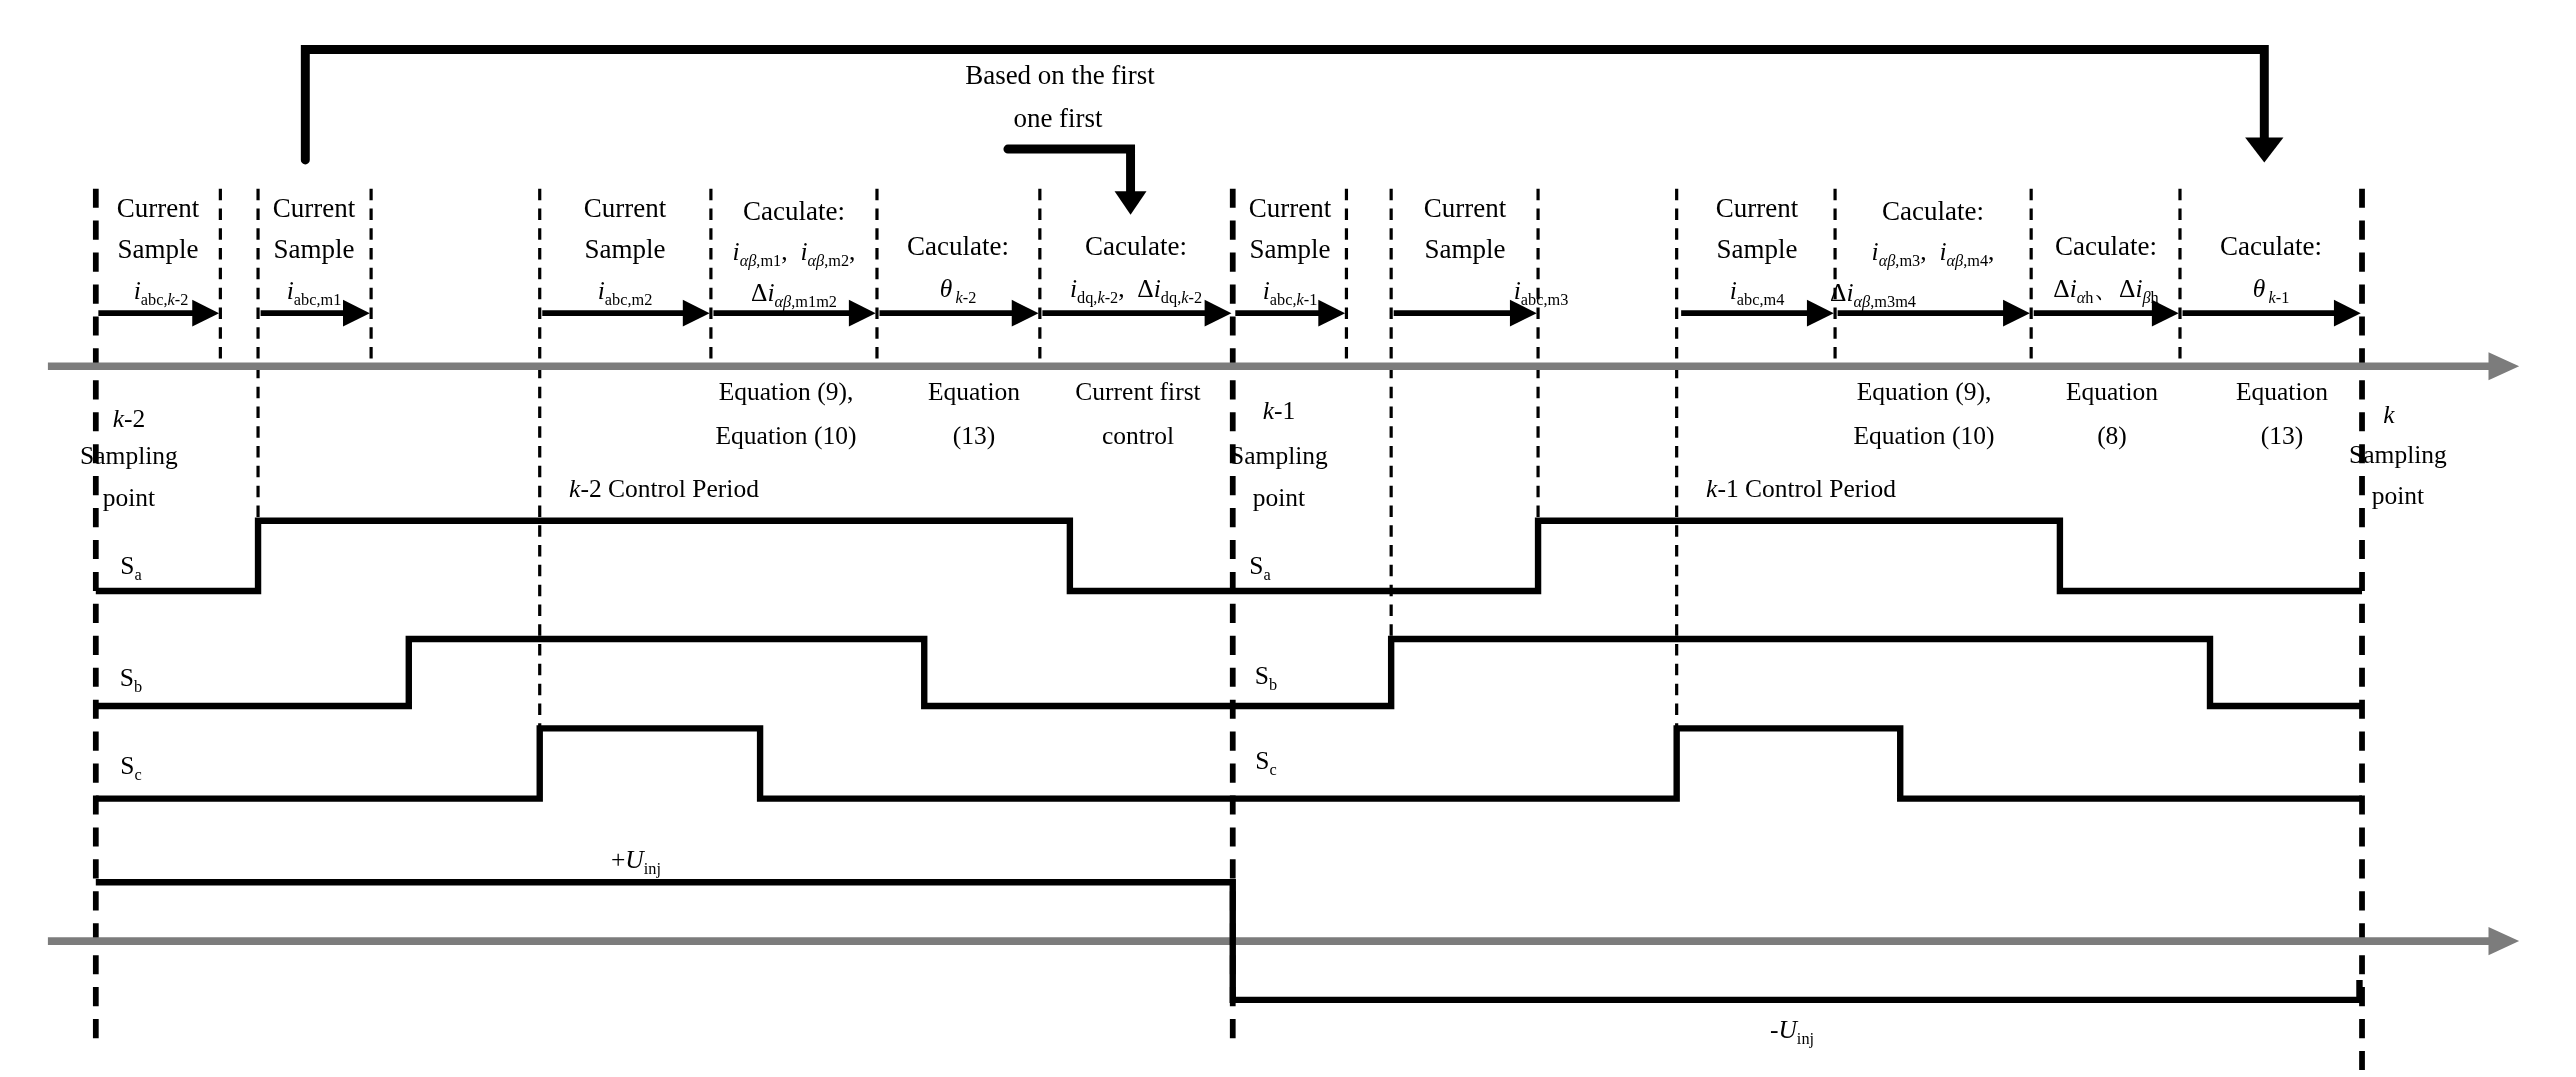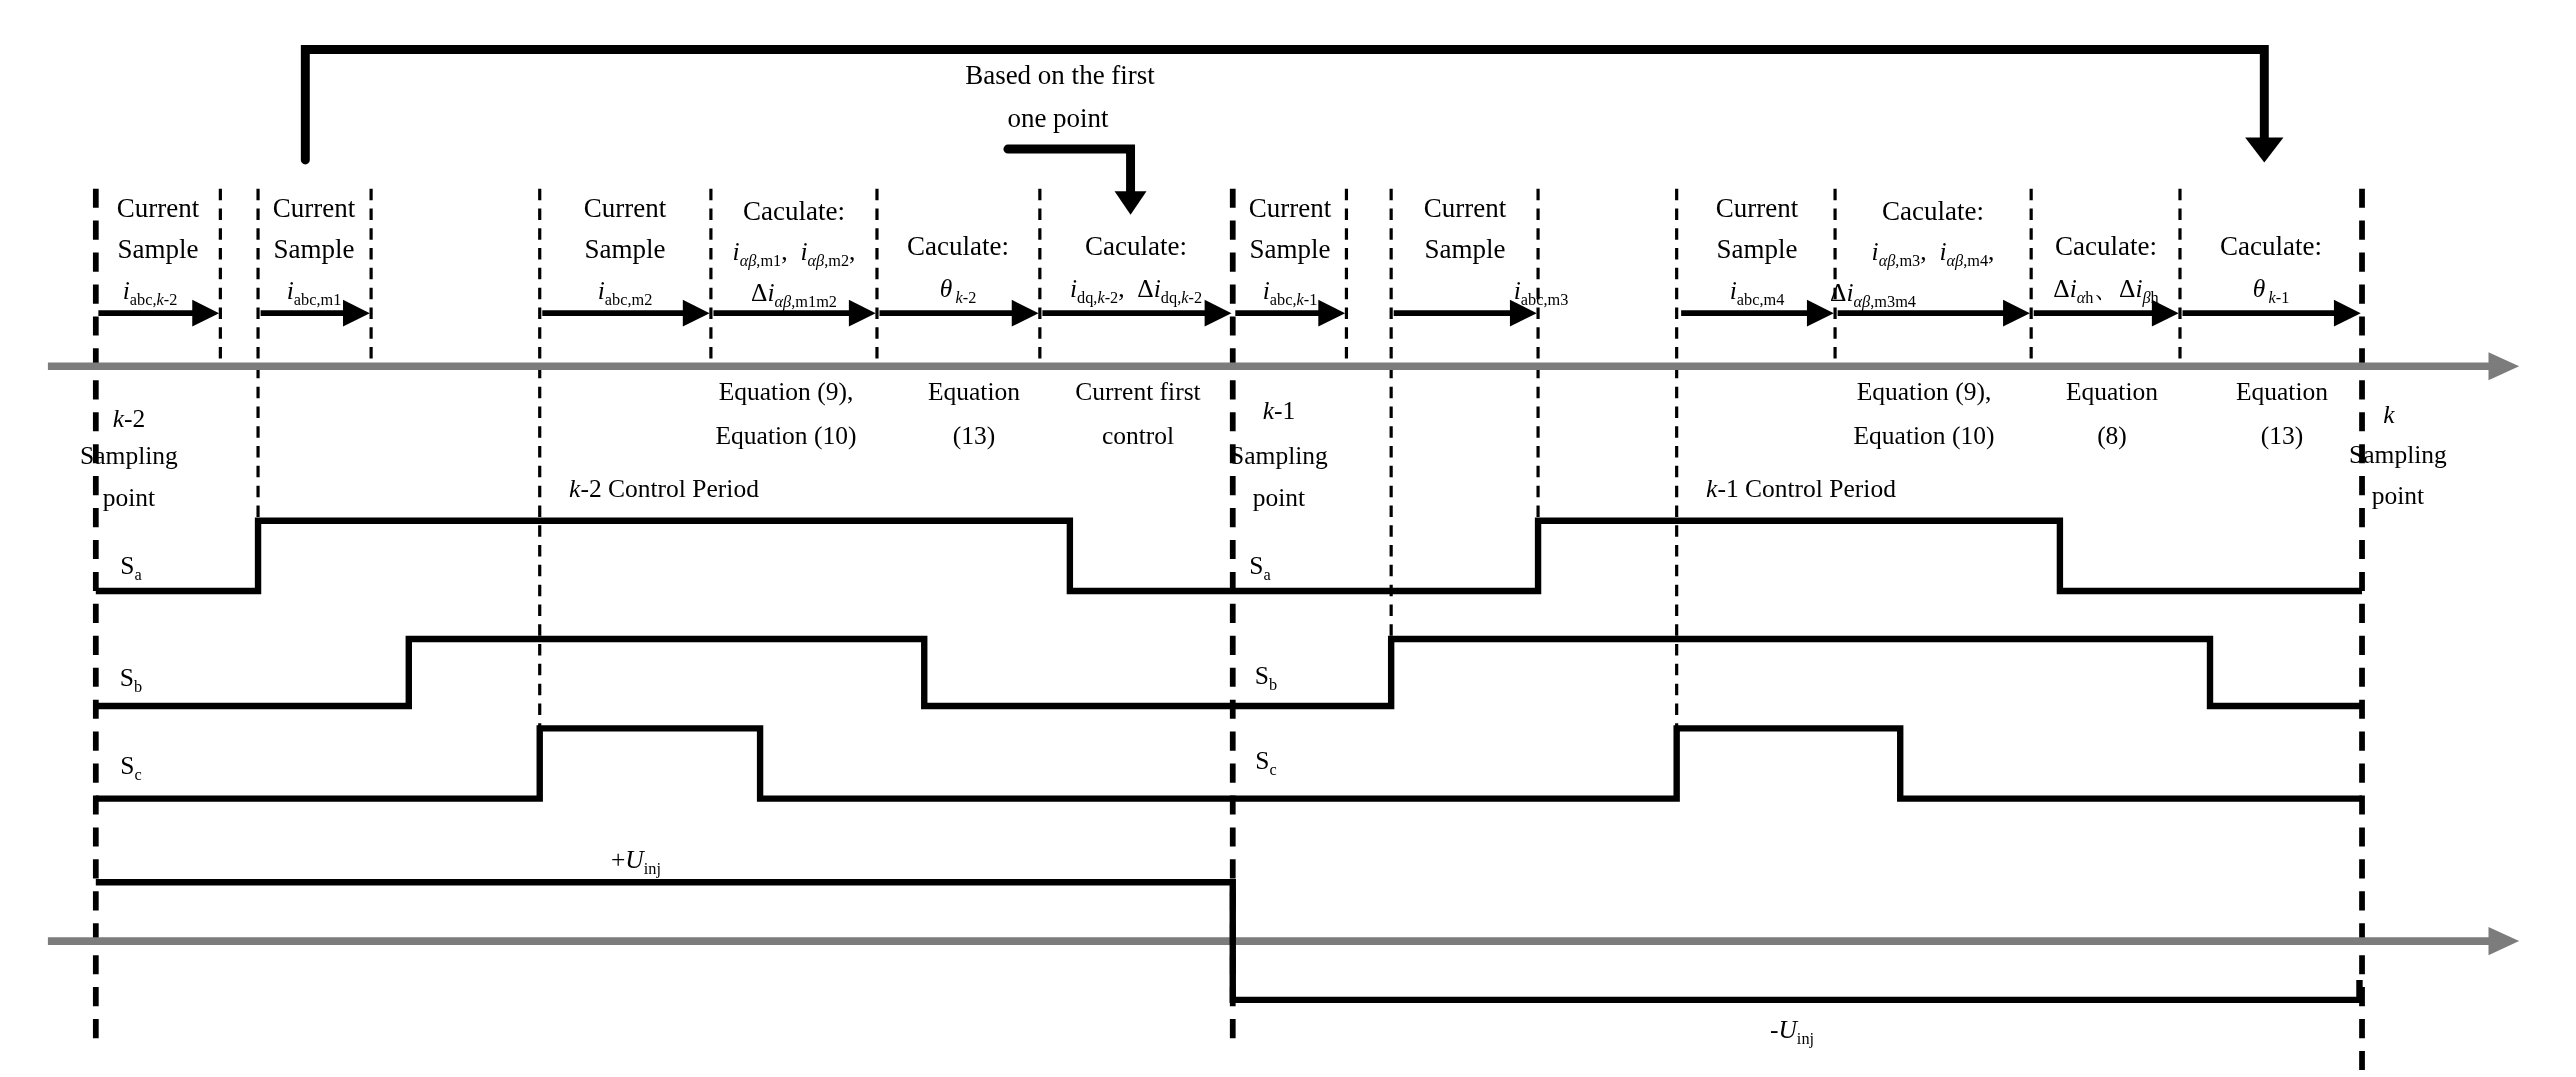--- a/index.html
+++ b/index.html
@@ -85,25 +85,25 @@
     <line class="barw" x1="3417" y1="490" x2="3660" y2="490"></line>
     <polygon class="head" points="3654,469 3654,511 3696,490"></polygon>
 
     <path class="wf" d="M150,925 H404 V815 H1675 V925 H2408 V815 H3225 V925 H3698"></path>
     <path class="wf" d="M150,1105 H640 V1000 H1447 V1105 H2178 V1000 H3460 V1105 H3698"></path>
     <path class="wf" d="M150,1250 H845 V1140 H1190 V1250 H2625 V1140 H2975 V1250 H3698"></path>
     <path class="wf" d="M150,1381 H1930 V1565 H3694 V1534"></path>
   </svg>
 
   <div class="lbl" style="left:1060px;top:75px">Based on the first</div>
-  <div class="lbl" style="left:1058px;top:118px">one point</div>
+  <div class="lbl" style="left:1058px;top:118px">one first</div>
 
   <div class="lbl" style="left:158px;top:208px">Current</div>
   <div class="lbl" style="left:158px;top:249px">Sample</div>
-  <div class="lbl frm" style="left:150px;top:291px"><i>i</i><sub>abc,<i>k</i>-2</sub></div>
+  <div class="lbl frm" style="left:161px;top:291px"><i>i</i><sub>abc,<i>k</i>-2</sub></div>
 
   <div class="lbl" style="left:314px;top:208px">Current</div>
   <div class="lbl" style="left:314px;top:249px">Sample</div>
   <div class="lbl frm" style="left:314px;top:291px"><i>i</i><sub>abc,m1</sub></div>
 
   <div class="lbl" style="left:625px;top:208px">Current</div>
   <div class="lbl" style="left:625px;top:249px">Sample</div>
   <div class="lbl frm" style="left:625px;top:291px"><i>i</i><sub>abc,m2</sub></div>
 
   <div class="lbl" style="left:794px;top:211px">Caculate:</div>

